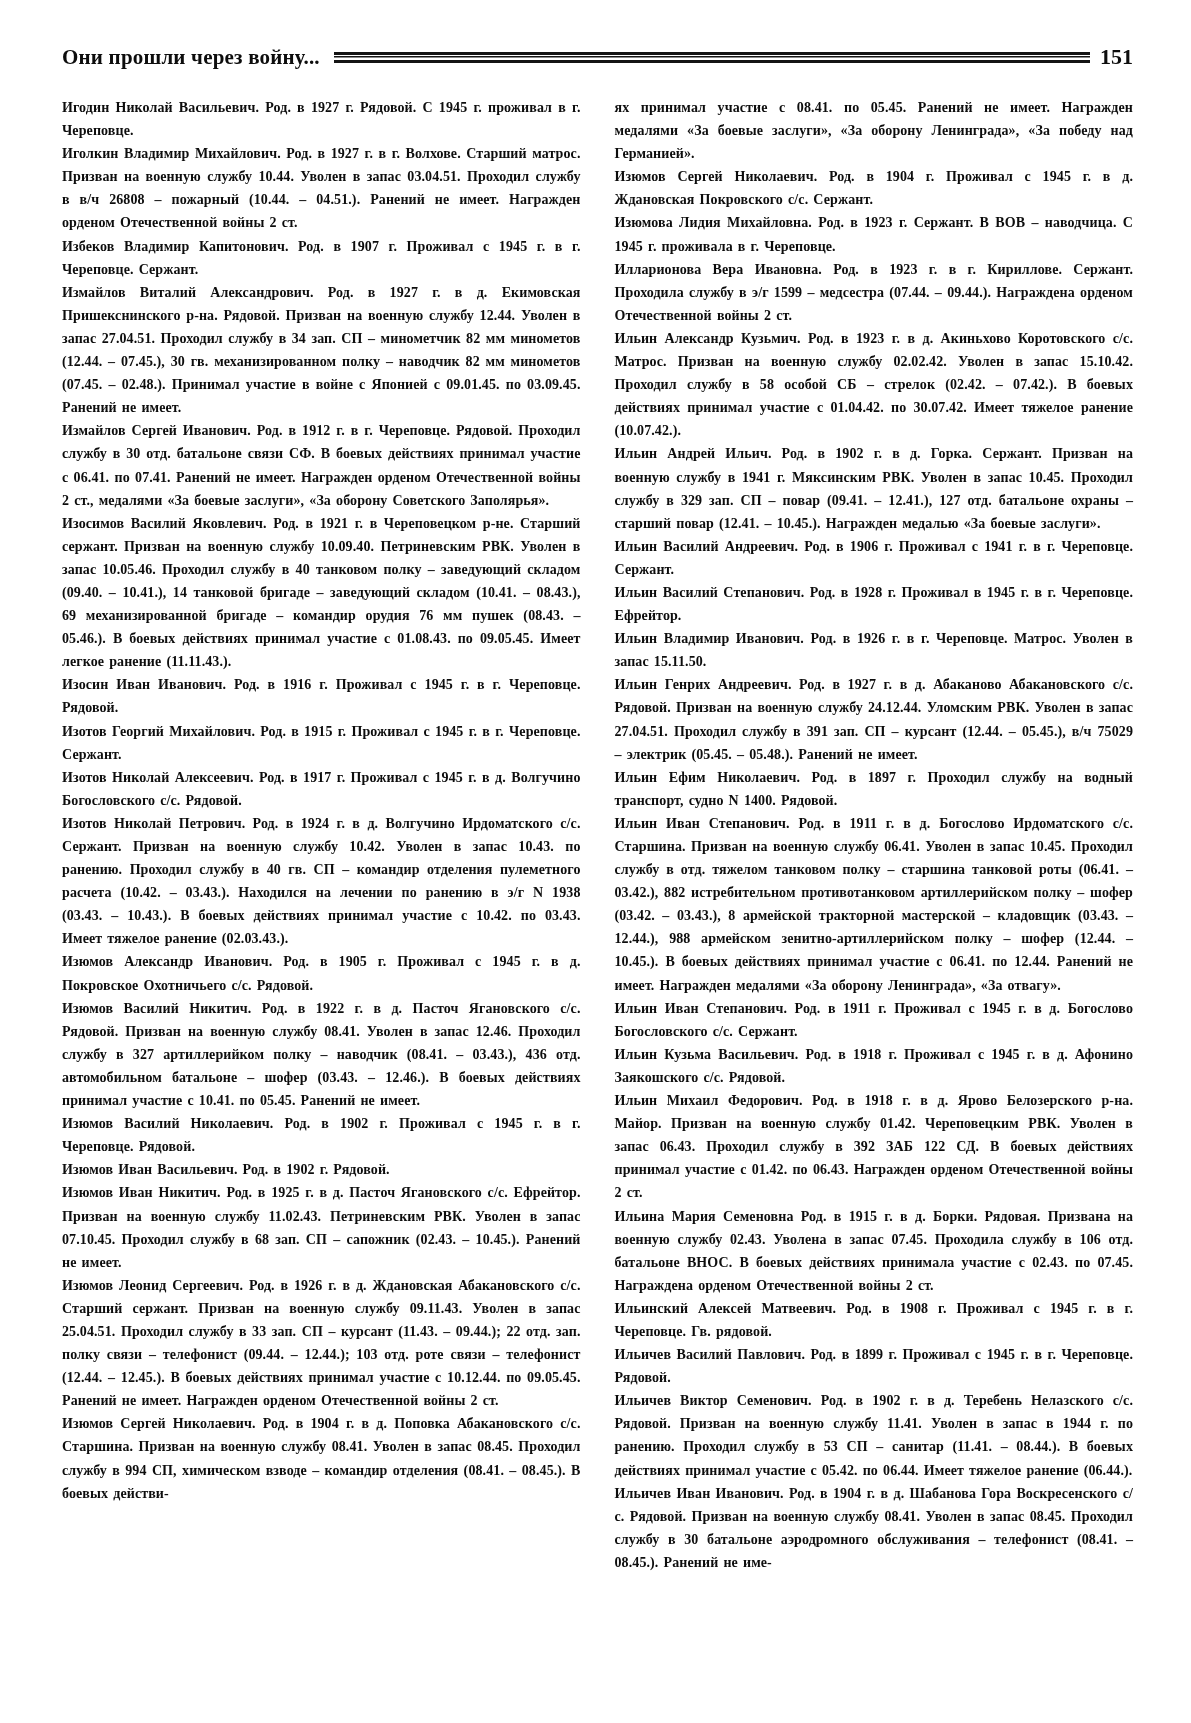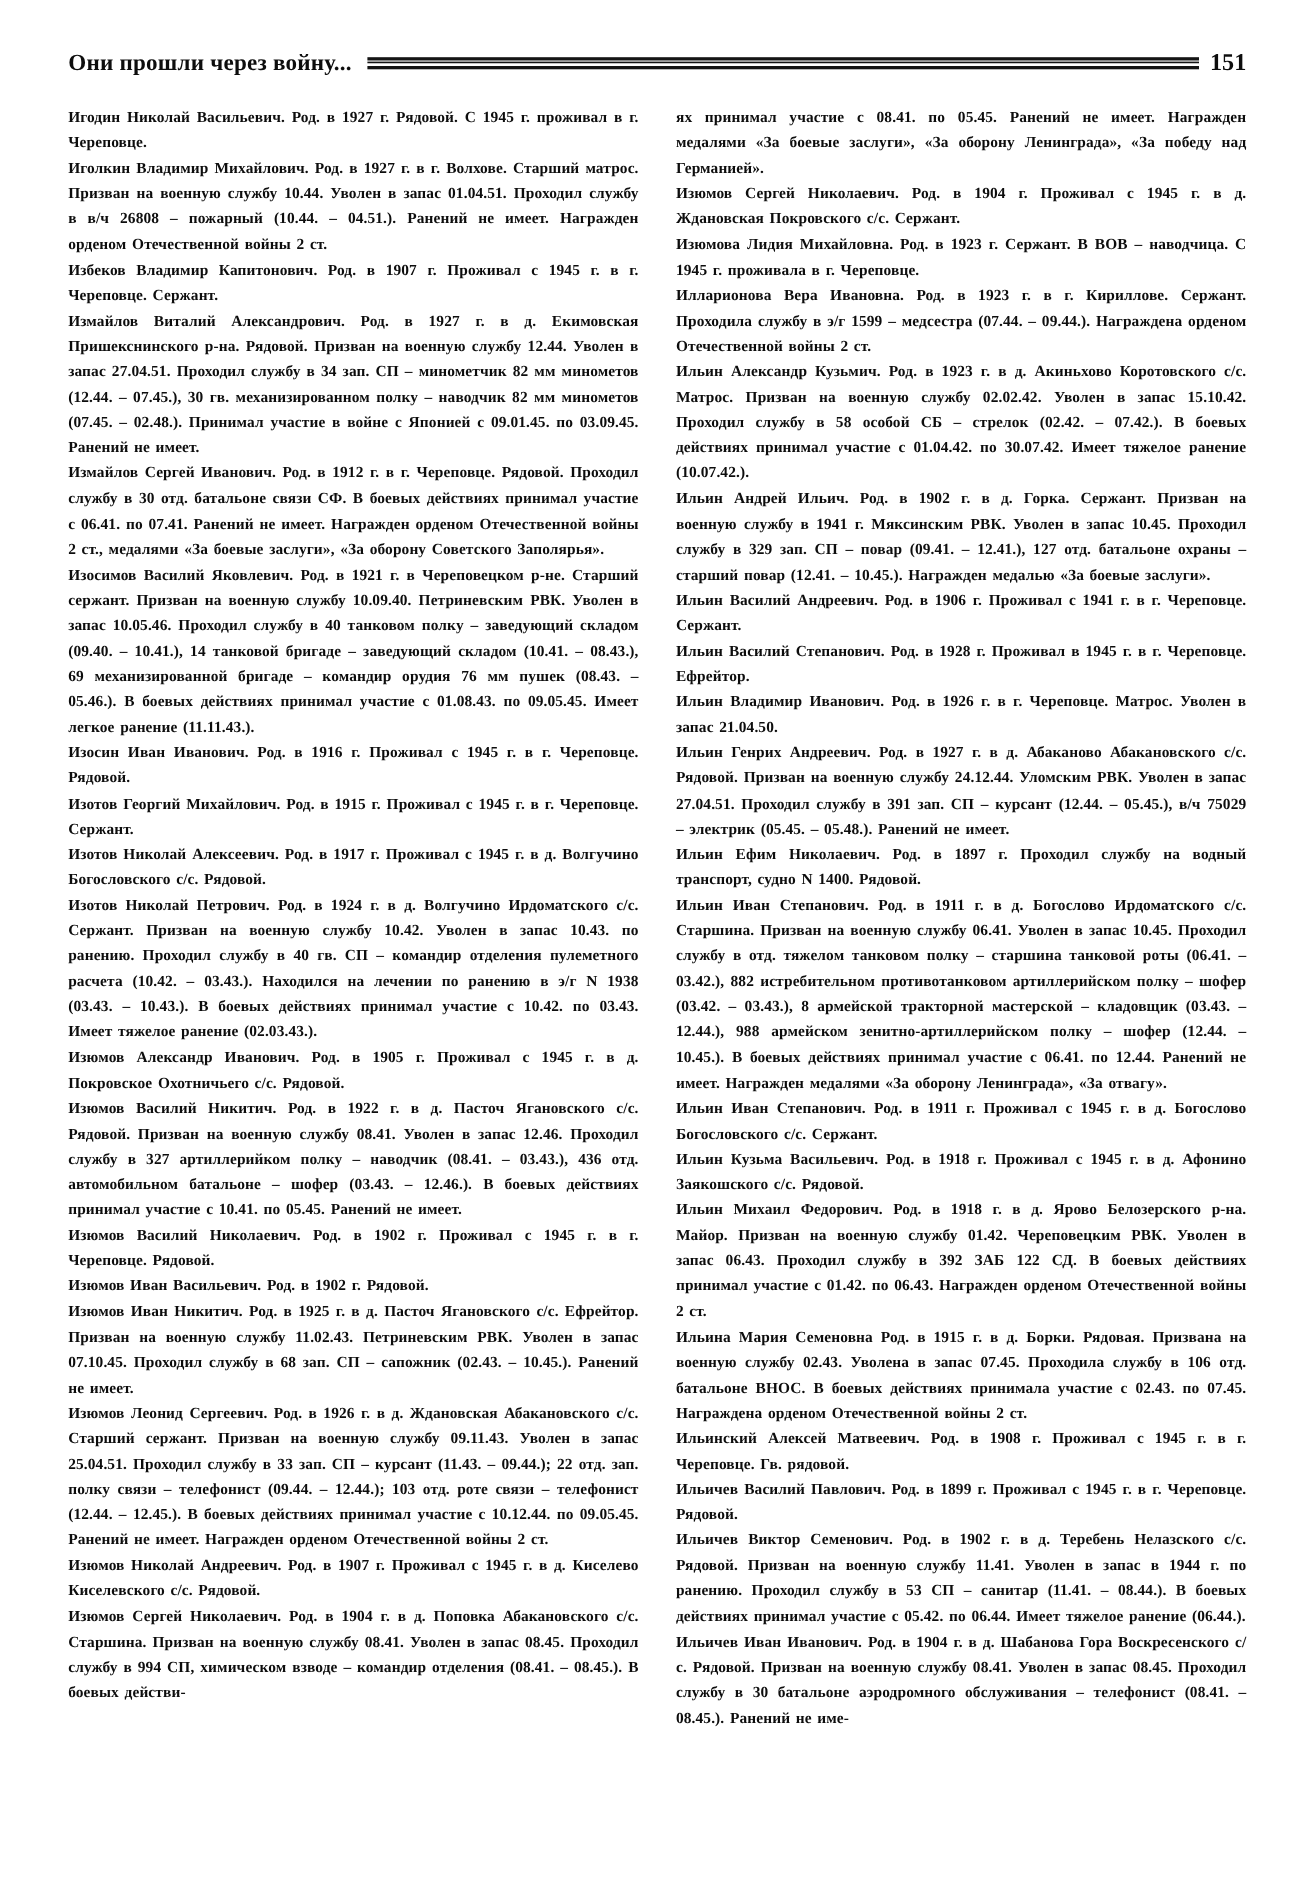--- a/index.html
+++ b/index.html
@@ -77,48 +77,47 @@
 
   <div class="running-head">
     <span class="rh-title">Они прошли через войну...</span>
     <span class="rh-rule"></span>
     <span class="rh-page">151</span>
   </div>
 
   <div class="columns">
     <div class="column">
         <p>Игодин Николай Васильевич. Род. в 1927 г. Рядовой. С 1945 г. проживал в г. Череповце.</p>
-        <p>Иголкин Владимир Михайлович. Род. в 1927 г. в г. Волхове. Старший матрос. Призван на военную службу 10.44. Уволен в запас 01.04.51. Проходил службу в в/ч 26808 – пожарный (10.44. – 04.51.). Ранений не имеет. Награжден орденом Отечественной войны 2 ст.</p>
+        <p>Иголкин Владимир Михайлович. Род. в 1927 г. в г. Волхове. Старший матрос. Призван на военную службу 10.44. Уволен в запас 03.04.51. Проходил службу в в/ч 26808 – пожарный (10.44. – 04.51.). Ранений не имеет. Награжден орденом Отечественной войны 2 ст.</p>
         <p>Избеков Владимир Капитонович. Род. в 1907 г. Проживал с 1945 г. в г. Череповце. Сержант.</p>
         <p>Измайлов Виталий Александрович. Род. в 1927 г. в д. Екимовская Пришекснинского р-на. Рядовой. Призван на военную службу 12.44. Уволен в запас 27.04.51. Проходил службу в 34 зап. СП – минометчик 82 мм минометов (12.44. – 07.45.), 30 гв. механизированном полку – наводчик 82 мм минометов (07.45. – 02.48.). Принимал участие в войне с Японией с 09.01.45. по 03.09.45. Ранений не имеет.</p>
         <p>Измайлов Сергей Иванович. Род. в 1912 г. в г. Череповце. Рядовой. Проходил службу в 30 отд. батальоне связи СФ. В боевых действиях принимал участие с 06.41. по 07.41. Ранений не имеет. Награжден орденом Отечественной войны 2 ст., медалями «За боевые заслуги», «За оборону Советского Заполярья».</p>
         <p>Изосимов Василий Яковлевич. Род. в 1921 г. в Череповецком р-не. Старший сержант. Призван на военную службу 10.09.40. Петриневским РВК. Уволен в запас 10.05.46. Проходил службу в 40 танковом полку – заведующий складом (09.40. – 10.41.), 14 танковой бригаде – заведующий складом (10.41. – 08.43.), 69 механизированной бригаде – командир орудия 76 мм пушек (08.43. – 05.46.). В боевых действиях принимал участие с 01.08.43. по 09.05.45. Имеет легкое ранение (11.11.43.).</p>
         <p>Изосин Иван Иванович. Род. в 1916 г. Проживал с 1945 г. в г. Череповце. Рядовой.</p>
         <p>Изотов Георгий Михайлович. Род. в 1915 г. Проживал с 1945 г. в г. Череповце. Сержант.</p>
         <p>Изотов Николай Алексеевич. Род. в 1917 г. Проживал с 1945 г. в д. Волгучино Богословского с/с. Рядовой.</p>
         <p>Изотов Николай Петрович. Род. в 1924 г. в д. Волгучино Ирдоматского с/с. Сержант. Призван на военную службу 10.42. Уволен в запас 10.43. по ранению. Проходил службу в 40 гв. СП – командир отделения пулеметного расчета (10.42. – 03.43.). Находился на лечении по ранению в э/г N 1938 (03.43. – 10.43.). В боевых действиях принимал участие с 10.42. по 03.43. Имеет тяжелое ранение (02.03.43.).</p>
         <p>Изюмов Александр Иванович. Род. в 1905 г. Проживал с 1945 г. в д. Покровское Охотничьего с/с. Рядовой.</p>
         <p>Изюмов Василий Никитич. Род. в 1922 г. в д. Пасточ Ягановского с/с. Рядовой. Призван на военную службу 08.41. Уволен в запас 12.46. Проходил службу в 327 артиллерийком полку – наводчик (08.41. – 03.43.), 436 отд. автомобильном батальоне – шофер (03.43. – 12.46.). В боевых действиях принимал участие с 10.41. по 05.45. Ранений не имеет.</p>
         <p>Изюмов Василий Николаевич. Род. в 1902 г. Проживал с 1945 г. в г. Череповце. Рядовой.</p>
         <p>Изюмов Иван Васильевич. Род. в 1902 г. Рядовой.</p>
         <p>Изюмов Иван Никитич. Род. в 1925 г. в д. Пасточ Ягановского с/с. Ефрейтор. Призван на военную службу 11.02.43. Петриневским РВК. Уволен в запас 07.10.45. Проходил службу в 68 зап. СП – сапожник (02.43. – 10.45.). Ранений не имеет.</p>
         <p>Изюмов Леонид Сергеевич. Род. в 1926 г. в д. Ждановская Абакановского с/с. Старший сержант. Призван на военную службу 09.11.43. Уволен в запас 25.04.51. Проходил службу в 33 зап. СП – курсант (11.43. – 09.44.); 22 отд. зап. полку связи – телефонист (09.44. – 12.44.); 103 отд. роте связи – телефонист (12.44. – 12.45.). В боевых действиях принимал участие с 10.12.44. по 09.05.45. Ранений не имеет. Награжден орденом Отечественной войны 2 ст.</p>
-        <p>Изюмов Николай Андреевич. Род. в 1907 г. Проживал с 1945 г. в д. Киселево Киселевского с/с. Рядовой.</p>
         <p>Изюмов Сергей Николаевич. Род. в 1904 г. в д. Поповка Абакановского с/с. Старшина. Призван на военную службу 08.41. Уволен в запас 08.45. Проходил службу в 994 СП, химическом взводе – командир отделения (08.41. – 08.45.). В боевых действи-</p>
       </div>
     <div class="column">
         <p>ях принимал участие с 08.41. по 05.45. Ранений не имеет. Награжден медалями «За боевые заслуги», «За оборону Ленинграда», «За победу над Германией».</p>
         <p>Изюмов Сергей Николаевич. Род. в 1904 г. Проживал с 1945 г. в д. Ждановская Покровского с/с. Сержант.</p>
         <p>Изюмова Лидия Михайловна. Род. в 1923 г. Сержант. В ВОВ – наводчица. С 1945 г. проживала в г. Череповце.</p>
         <p>Илларионова Вера Ивановна. Род. в 1923 г. в г. Кириллове. Сержант. Проходила службу в э/г 1599 – медсестра (07.44. – 09.44.). Награждена орденом Отечественной войны 2 ст.</p>
         <p>Ильин Александр Кузьмич. Род. в 1923 г. в д. Акиньхово Коротовского с/с. Матрос. Призван на военную службу 02.02.42. Уволен в запас 15.10.42. Проходил службу в 58 особой СБ – стрелок (02.42. – 07.42.). В боевых действиях принимал участие с 01.04.42. по 30.07.42. Имеет тяжелое ранение (10.07.42.).</p>
         <p>Ильин Андрей Ильич. Род. в 1902 г. в д. Горка. Сержант. Призван на военную службу в 1941 г. Мяксинским РВК. Уволен в запас 10.45. Проходил службу в 329 зап. СП – повар (09.41. – 12.41.), 127 отд. батальоне охраны – старший повар (12.41. – 10.45.). Награжден медалью «За боевые заслуги».</p>
         <p>Ильин Василий Андреевич. Род. в 1906 г. Проживал с 1941 г. в г. Череповце. Сержант.</p>
         <p>Ильин Василий Степанович. Род. в 1928 г. Проживал в 1945 г. в г. Череповце. Ефрейтор.</p>
-        <p>Ильин Владимир Иванович. Род. в 1926 г. в г. Череповце. Матрос. Уволен в запас 21.04.50.</p>
+        <p>Ильин Владимир Иванович. Род. в 1926 г. в г. Череповце. Матрос. Уволен в запас 15.11.50.</p>
         <p>Ильин Генрих Андреевич. Род. в 1927 г. в д. Абаканово Абакановского с/с. Рядовой. Призван на военную службу 24.12.44. Уломским РВК. Уволен в запас 27.04.51. Проходил службу в 391 зап. СП – курсант (12.44. – 05.45.), в/ч 75029 – электрик (05.45. – 05.48.). Ранений не имеет.</p>
         <p>Ильин Ефим Николаевич. Род. в 1897 г. Проходил службу на водный транспорт, судно N 1400. Рядовой.</p>
         <p>Ильин Иван Степанович. Род. в 1911 г. в д. Богослово Ирдоматского с/с. Старшина. Призван на военную службу 06.41. Уволен в запас 10.45. Проходил службу в отд. тяжелом танковом полку – старшина танковой роты (06.41. – 03.42.), 882 истребительном противотанковом артиллерийском полку – шофер (03.42. – 03.43.), 8 армейской тракторной мастерской – кладовщик (03.43. – 12.44.), 988 армейском зенитно-артиллерийском полку – шофер (12.44. – 10.45.). В боевых действиях принимал участие с 06.41. по 12.44. Ранений не имеет. Награжден медалями «За оборону Ленинграда», «За отвагу».</p>
         <p>Ильин Иван Степанович. Род. в 1911 г. Проживал с 1945 г. в д. Богослово Богословского с/с. Сержант.</p>
         <p>Ильин Кузьма Васильевич. Род. в 1918 г. Проживал с 1945 г. в д. Афонино Заякошского с/с. Рядовой.</p>
         <p>Ильин Михаил Федорович. Род. в 1918 г. в д. Ярово Белозерского р-на. Майор. Призван на военную службу 01.42. Череповецким РВК. Уволен в запас 06.43. Проходил службу в 392 ЗАБ 122 СД. В боевых действиях принимал участие с 01.42. по 06.43. Награжден орденом Отечественной войны 2 ст.</p>
         <p>Ильина Мария Семеновна Род. в 1915 г. в д. Борки. Рядовая. Призвана на военную службу 02.43. Уволена в запас 07.45. Проходила службу в 106 отд. батальоне ВНОС. В боевых действиях принимала участие с 02.43. по 07.45. Награждена орденом Отечественной войны 2 ст.</p>
         <p>Ильинский Алексей Матвеевич. Род. в 1908 г. Проживал с 1945 г. в г. Череповце. Гв. рядовой.</p>
         <p>Ильичев Василий Павлович. Род. в 1899 г. Проживал с 1945 г. в г. Череповце. Рядовой.</p>
         <p>Ильичев Виктор Семенович. Род. в 1902 г. в д. Теребень Нелазского с/с. Рядовой. Призван на военную службу 11.41. Уволен в запас в 1944 г. по ранению. Проходил службу в 53 СП – санитар (11.41. – 08.44.). В боевых действиях принимал участие с 05.42. по 06.44. Имеет тяжелое ранение (06.44.).</p>

